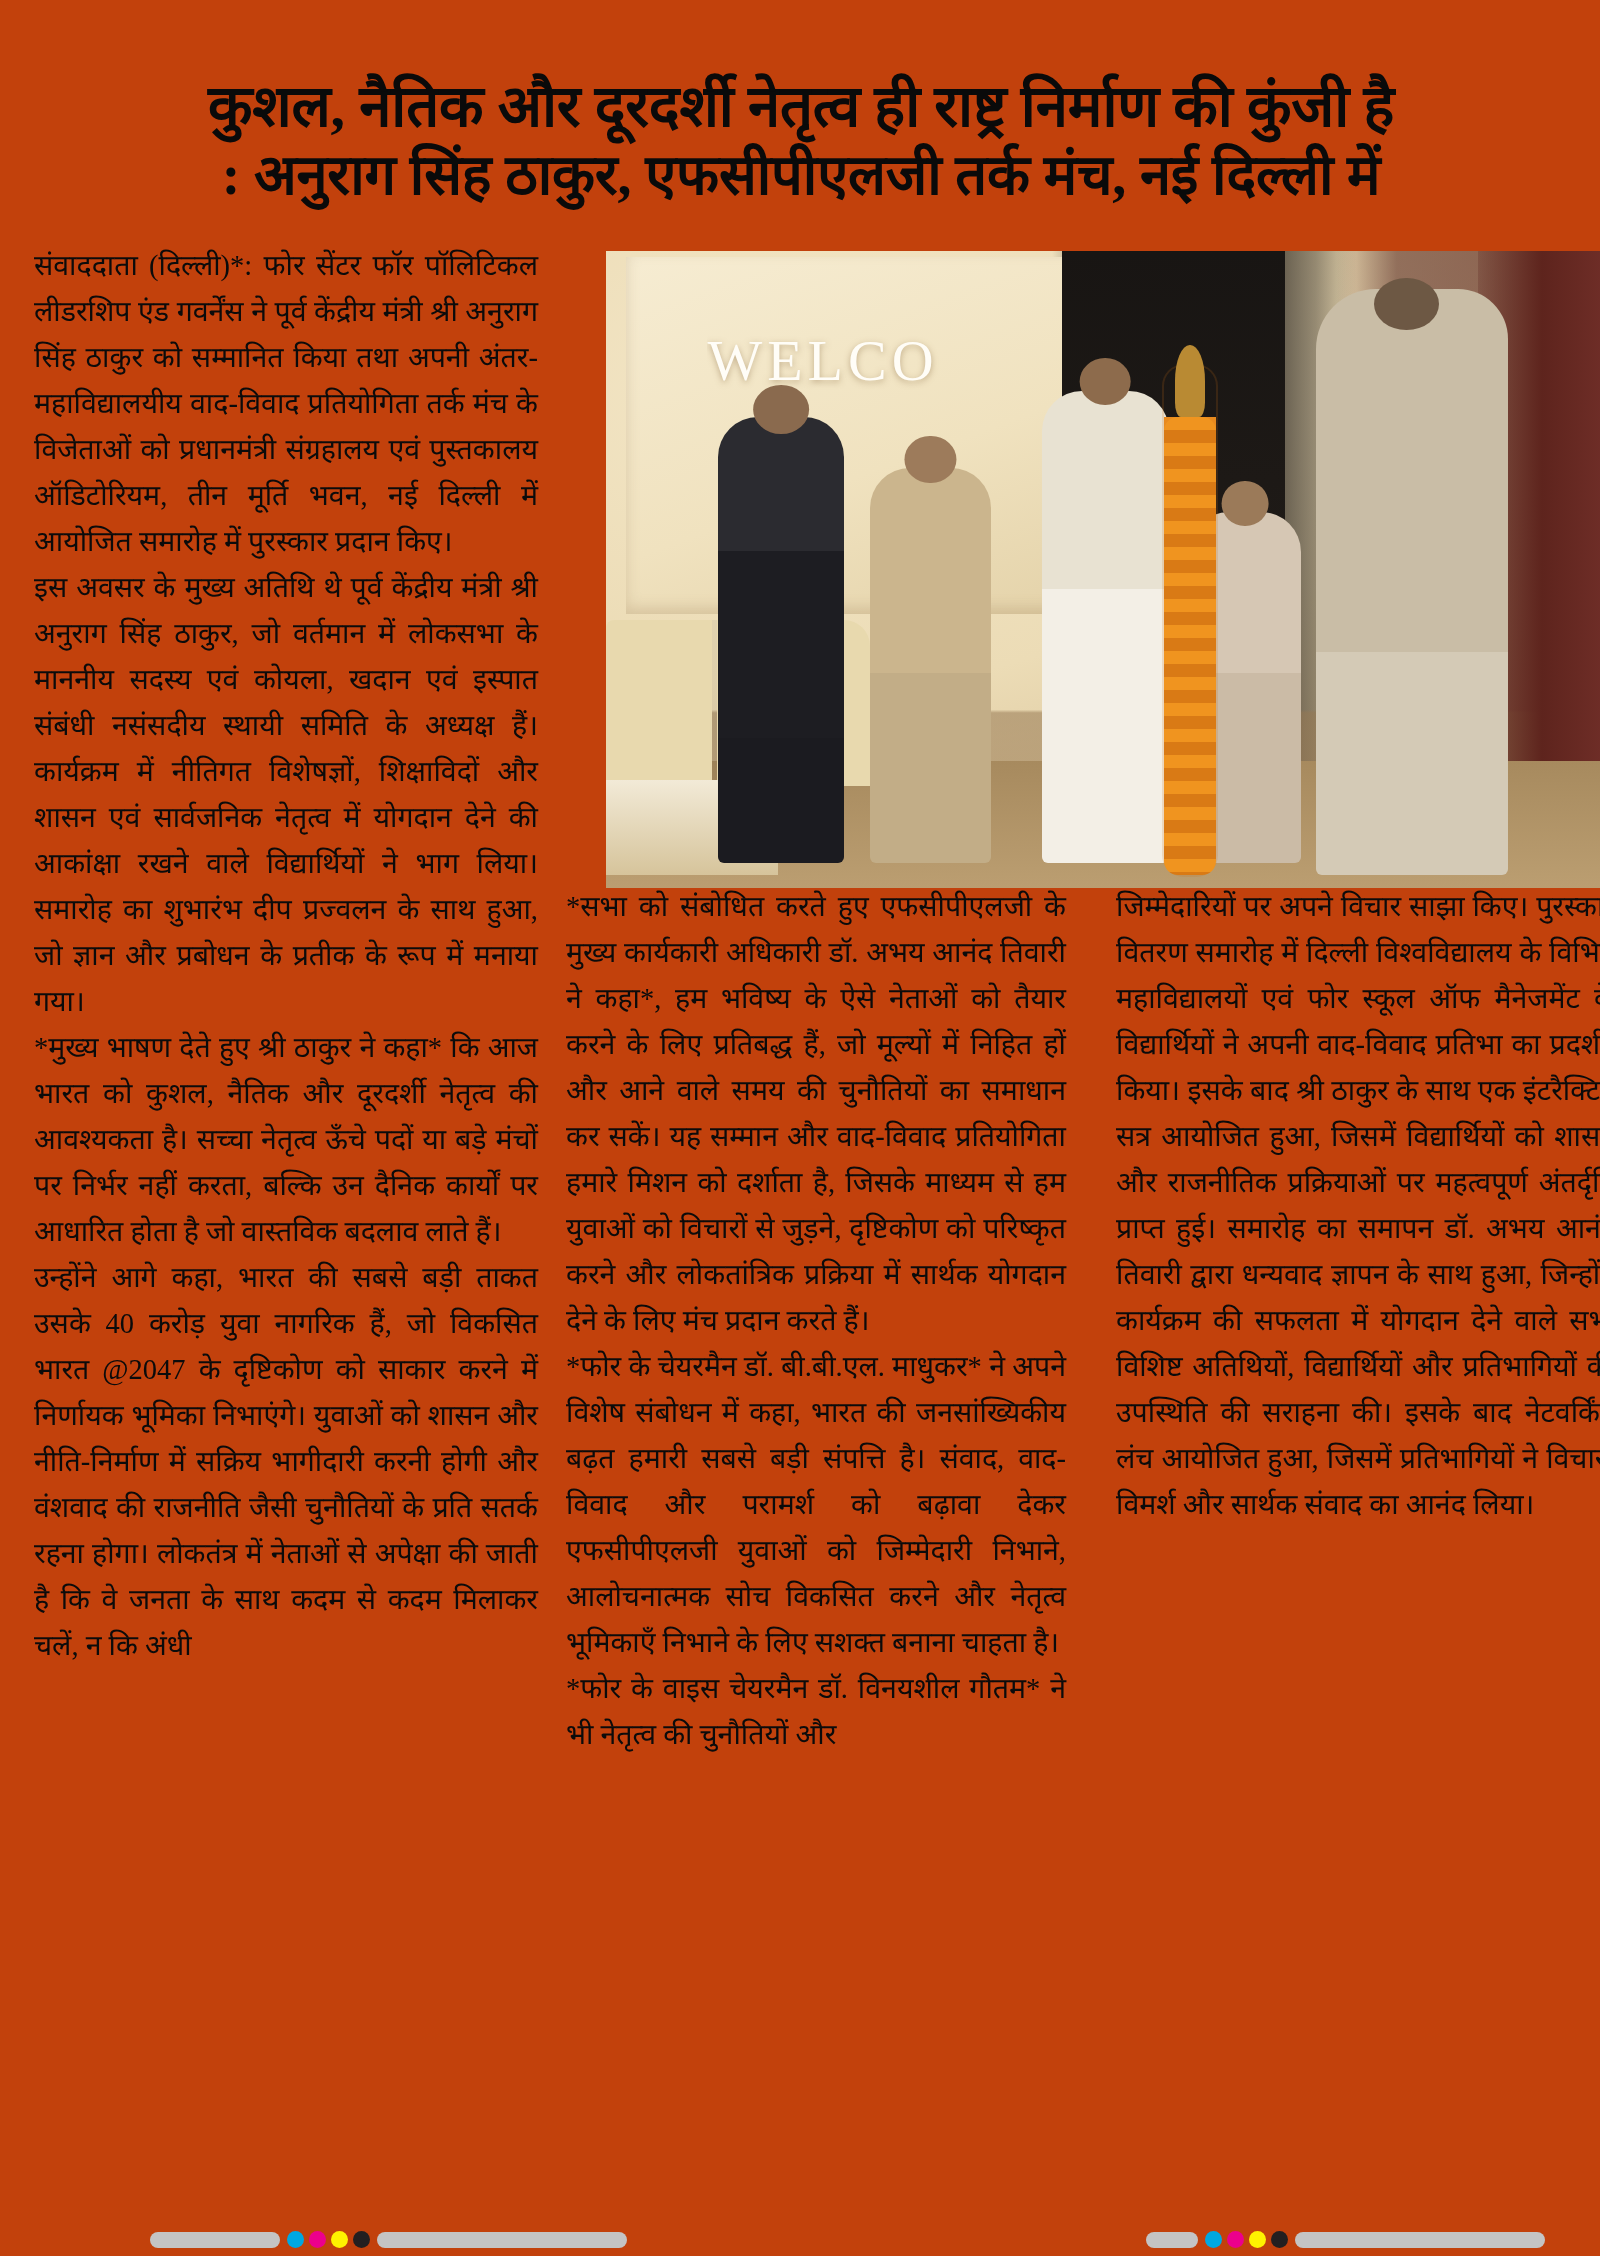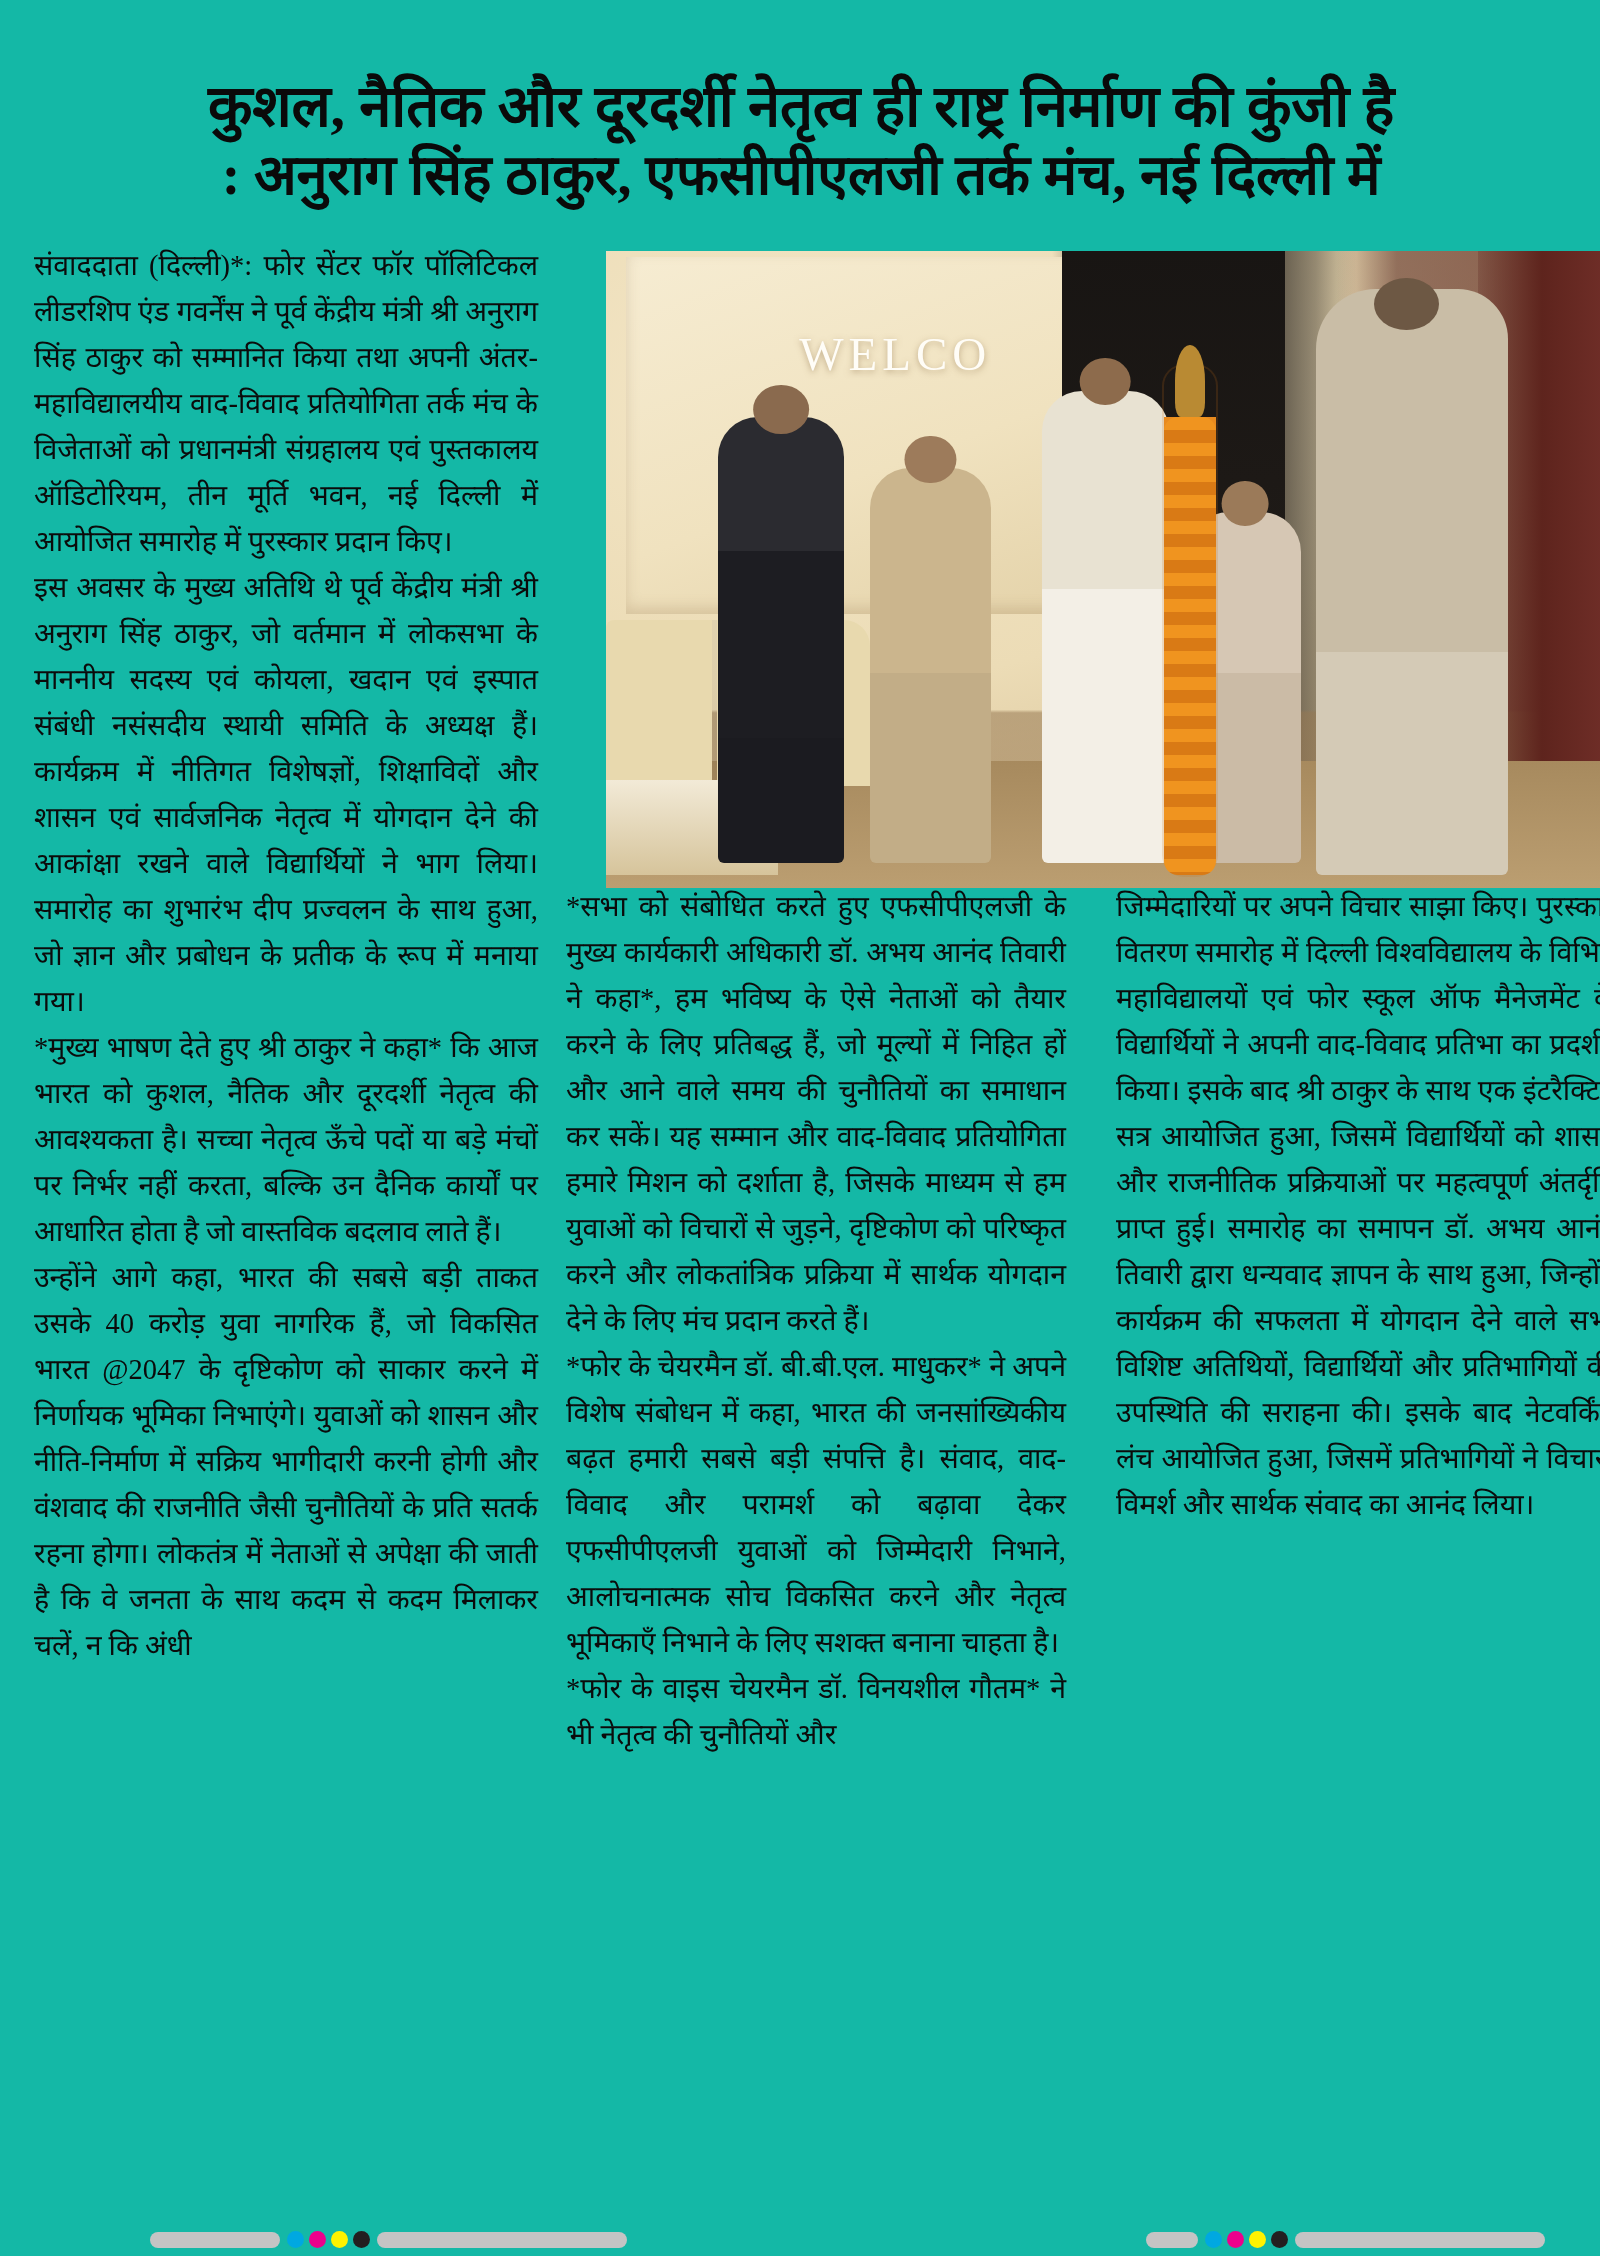--- a/index.html
+++ b/index.html
@@ -5,21 +5,21 @@
 <style>
   html, body {
     margin: 0;
     padding: 0;
     background: #ffffff;
   }
   .page {
     position: relative;
     width: 1600px;
     height: 2256px;
-    background: #14b8a6;
+    background: #c2410c;
     overflow: hidden;
     font-family: "Liberation Serif", "DejaVu Serif", serif;
     box-sizing: border-box;
   }
 
   
   .headline {
     position: absolute;
     left: 34px;
     top: 34px;
@@ -69,28 +69,27 @@
     width: 53%;
     height: 56%;
     background: linear-gradient(160deg, #f6ecd2 0%, #f0e2bf 55%, #e2d0a6 100%);
     box-shadow: inset 0 -6px 14px rgba(150,120,80,0.25);
   }
   .ph-welcome {
     position: absolute;
     left: 10%;
     top: 12%;
     color: #fffdf7;
-    font-size: 47px;
+    font-size: 58px;
     letter-spacing: 5px;
     font-family: "Liberation Serif", "DejaVu Serif", serif;
     text-shadow: 0 2px 6px rgba(140,110,70,0.5);
     white-space: nowrap;
     overflow: hidden;
     width: 28%;
-    text-align: right;
   }
   .ph-curtain {
     position: absolute;
     right: 0; top: 0;
     width: 14%; height: 100%;
     background: linear-gradient(to right, rgba(90,34,28,0.25), #5e241d 45%, #73302a 100%);
   }
   .ph-darkwall {
     position: absolute;
     left: 45%; top: 0;

